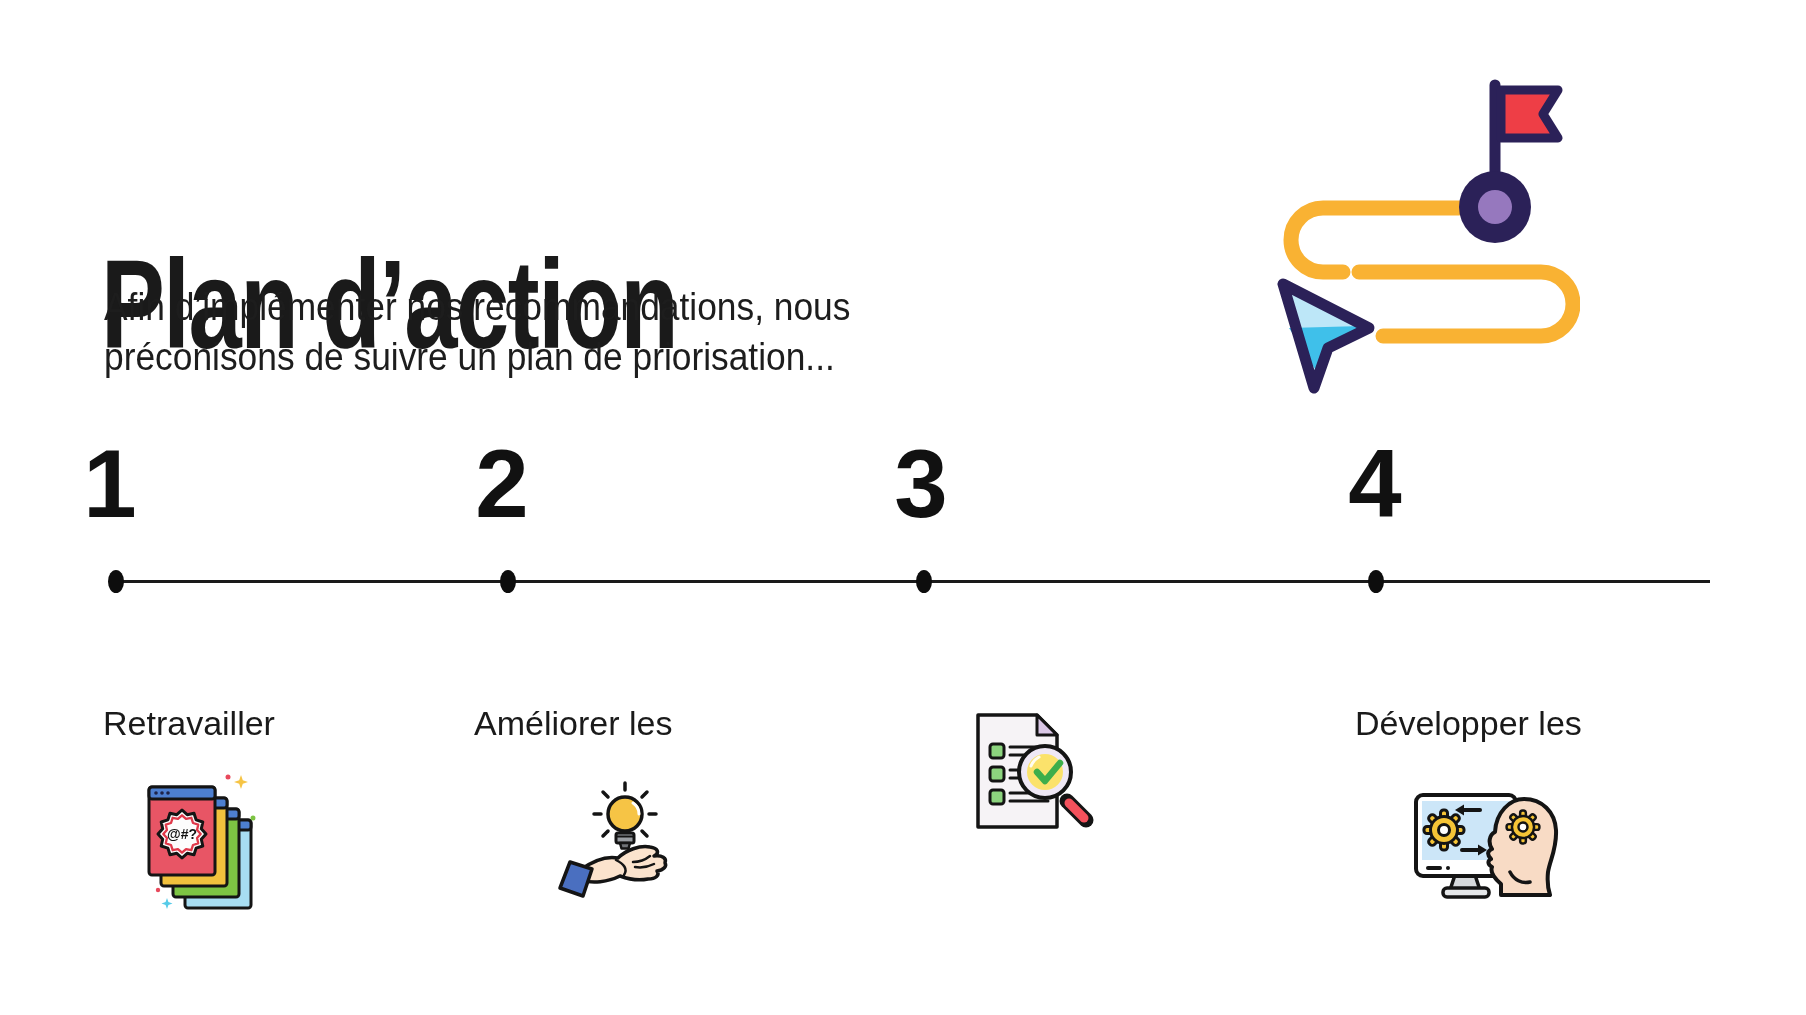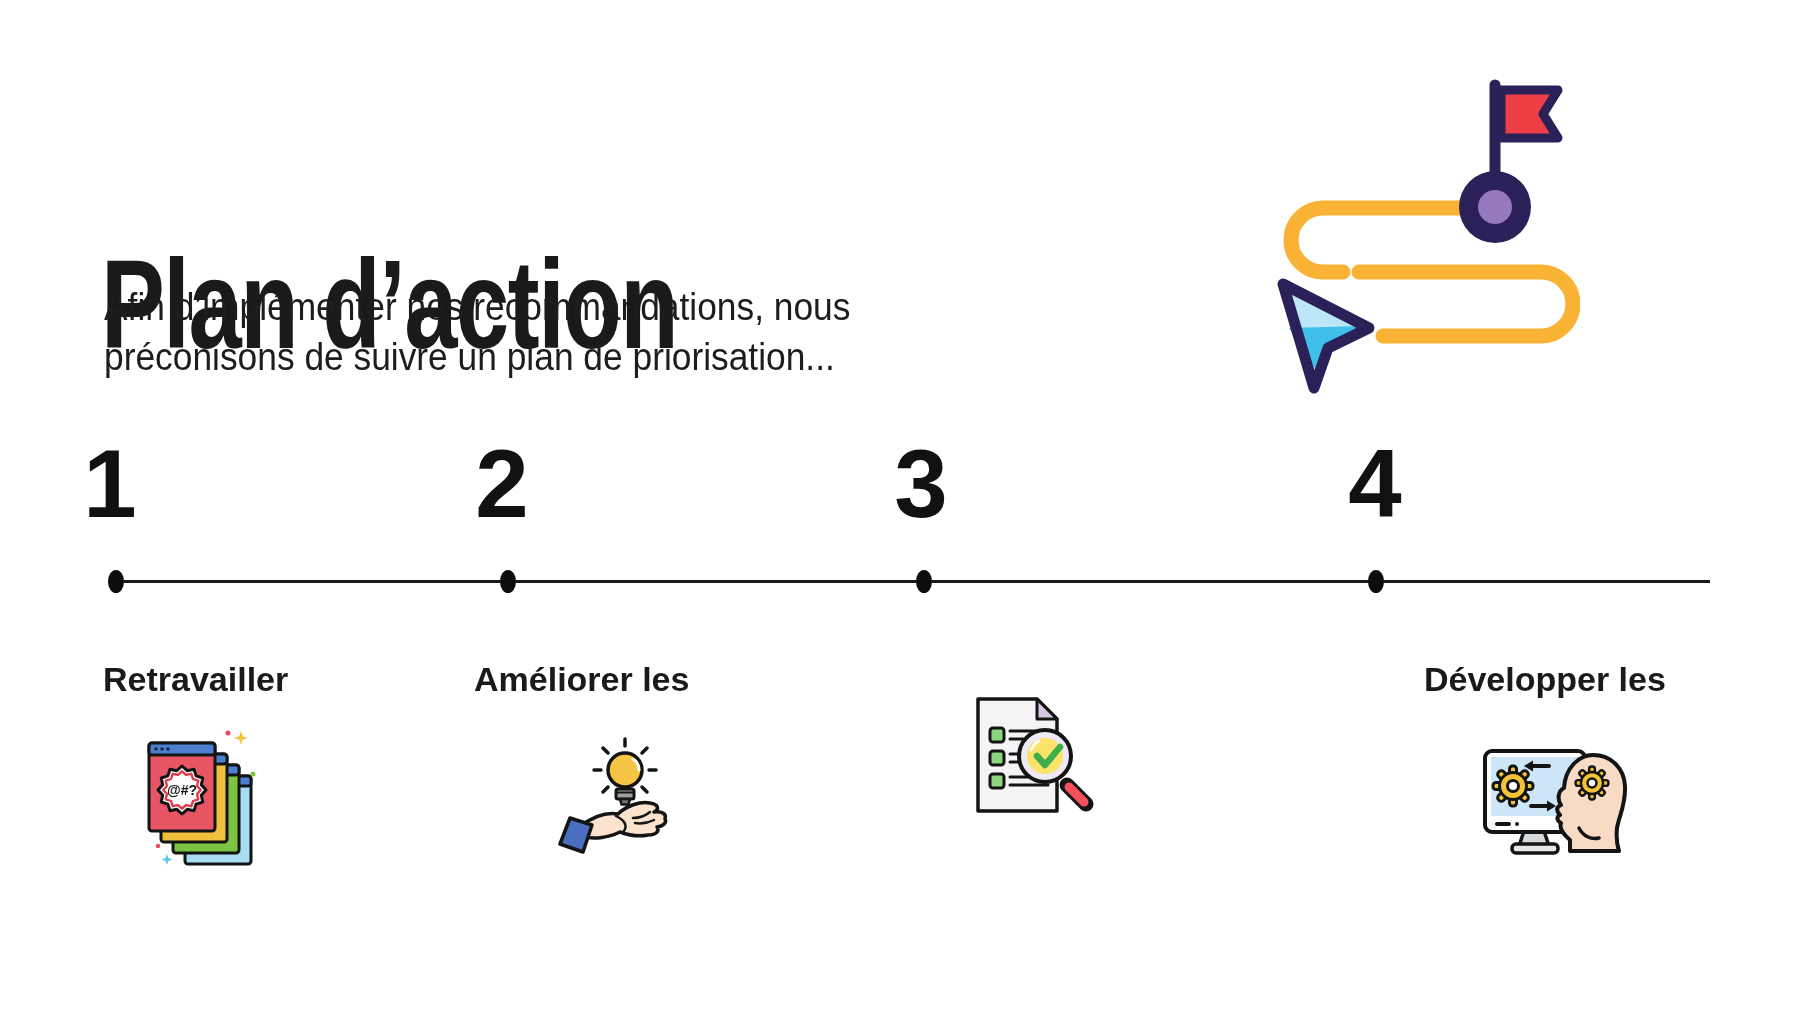--- a/index.html
+++ b/index.html
@@ -38,24 +38,25 @@
     position:absolute;top:436px;
     font-size:96px;font-weight:700;color:#111;line-height:1;
     transform:translateX(-50%);
   }
   .num1{left:110px}.num2{left:502px}.num3{left:921px}.num4{left:1375px}
 
   .step-col{position:absolute;top:658px;}
   .col1{left:103px;width:200px}
   .col2{left:474px;width:292px}
   .col3{left:912px;width:246px}
-  .col4{left:1424px;width:250px}
+  .col4{left:1355px;width:250px}
   .step-label{
     font-size:34px;color:#1a1a1a;line-height:42px;
-    font-weight:700;
+    font-weight:400;
+    margin-top:44px;
   }
   .step-label div{white-space:nowrap;}
   .step-icon{display:block;margin:28px auto 0 auto;}
   svg text{font-family:"Liberation Sans",sans-serif;}
 </style>
 </head>
 <body>
 
 <div class="slide">
 

